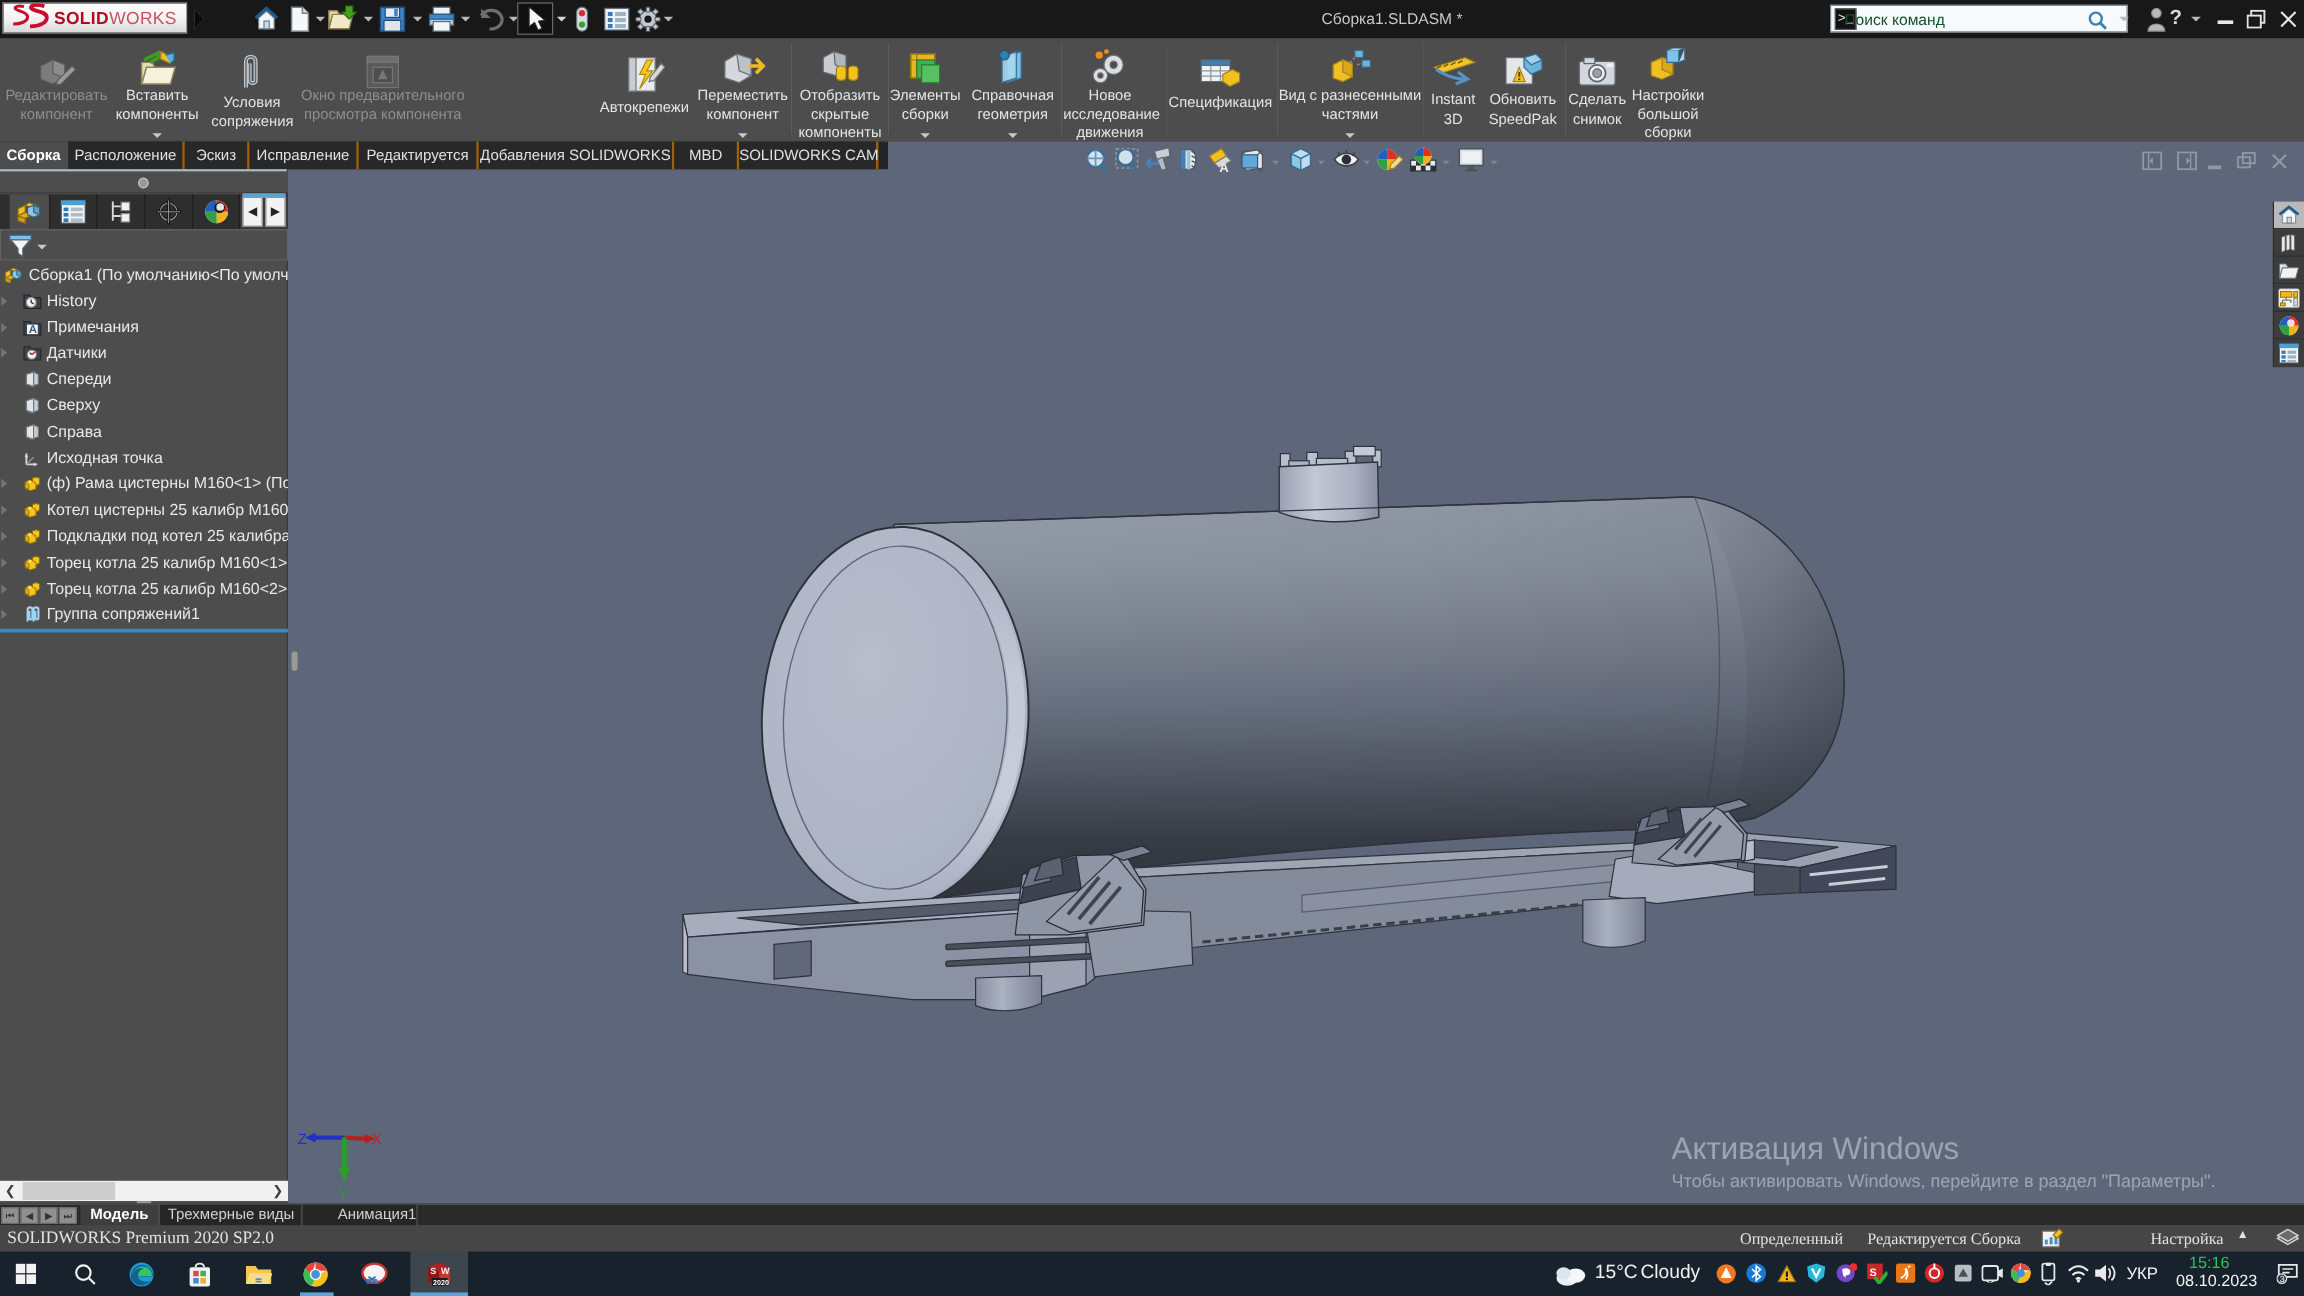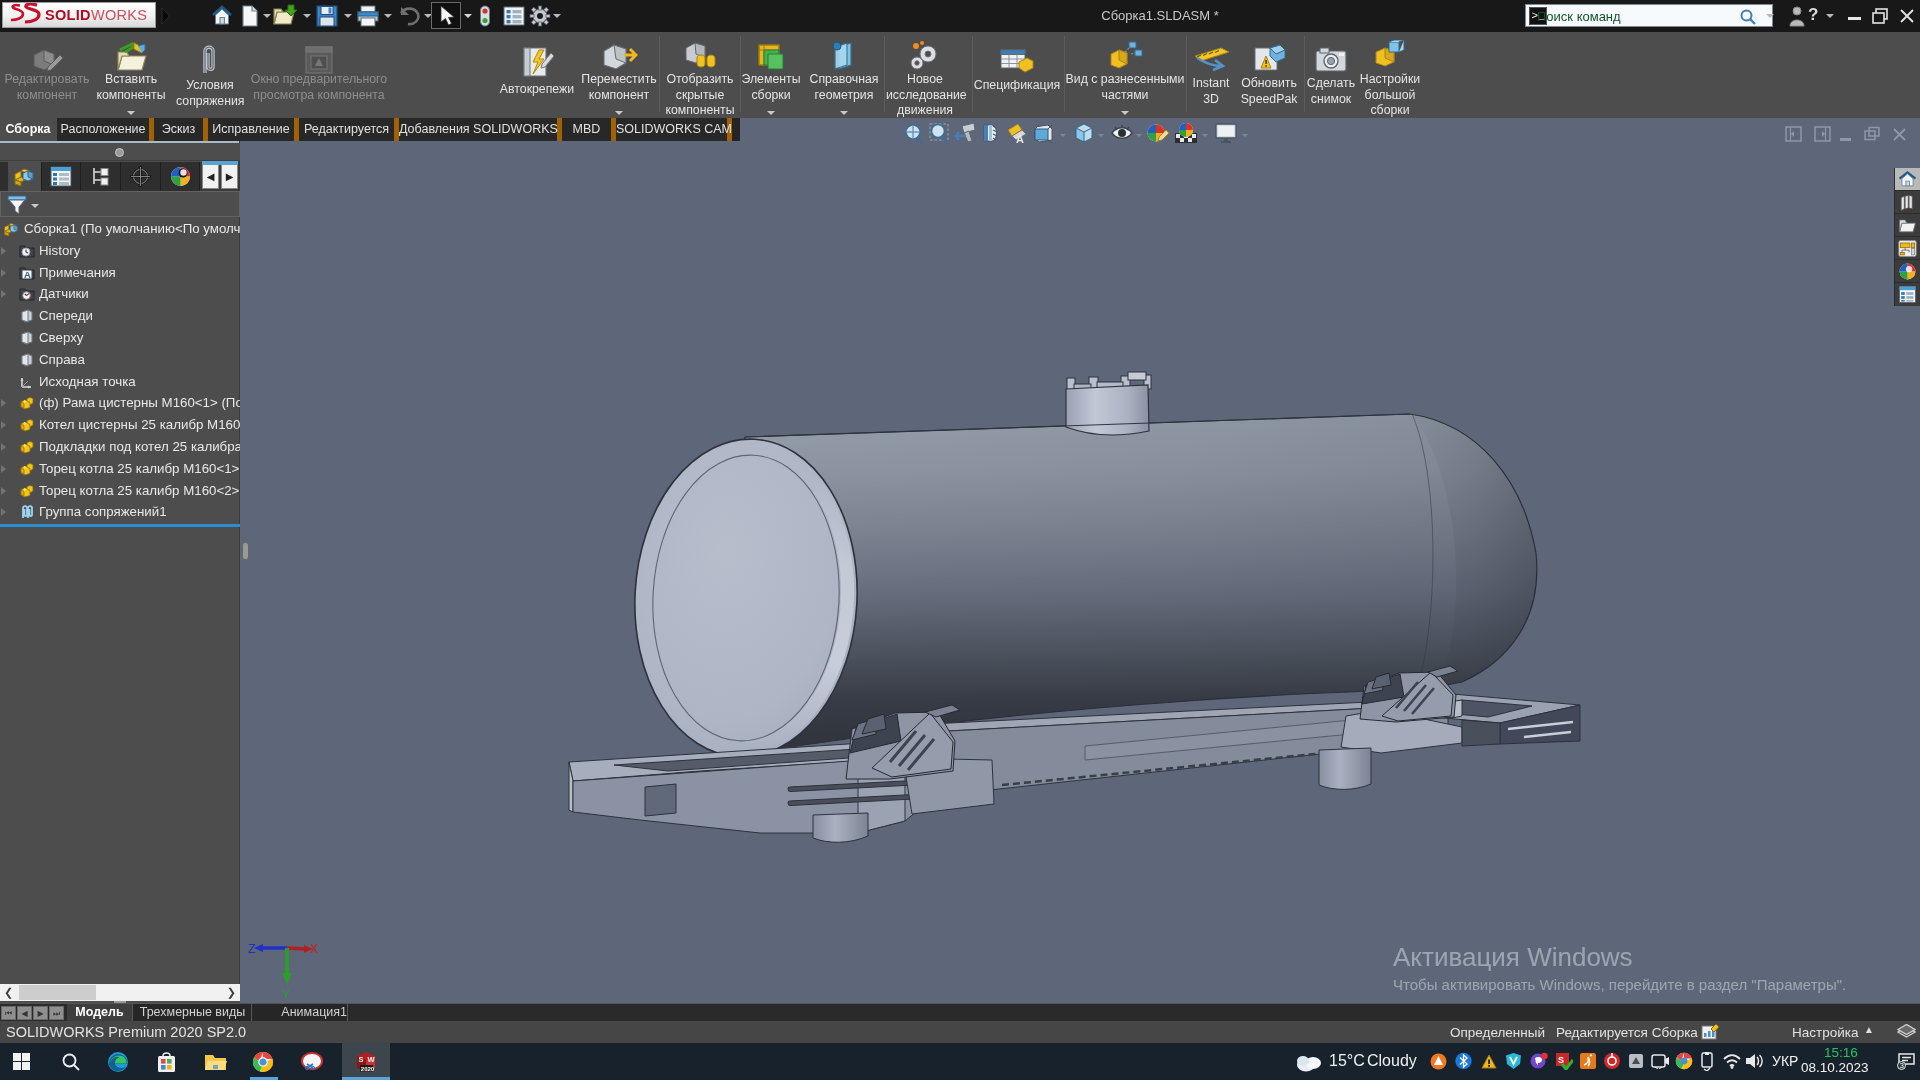--- a/index.html
+++ b/index.html
@@ -29,40 +29,40 @@
 .ritem .ric { position:absolute; left:50%; transform:translateX(-50%); }
 .ritem .cap { position:absolute; left:0; right:0; line-height:15.5px; }
 .ritem.dis { color:#8e8e8e; }
 .rsep { position:absolute; top:4px; height:76px; width:1px; background:#3c3c3c; border-right:1px solid #5c5c5c; }
 .rcaret { position:absolute; left:50%; transform:translateX(-50%); bottom:3px; width:0; height:0;
   border-left:4px solid transparent; border-right:4px solid transparent; border-top:4px solid #c9c9c9; }
 
 
 #tabrow { position:absolute; left:0; top:118px; width:740px; height:23px; background:#242424; display:flex; z-index:5;}
 .tab { height:23px; line-height:22px; font-size:12.5px; white-space:nowrap; color:#e0e0e0; text-align:center;
-  border-right:5px solid #a16207; background:#282828; padding:0 10px; }
+  border-right:2px solid #a16207; background:#282828; padding:0 10px; }
 .tab.active { background:#4d4d4d; color:#ffffff; font-weight:bold; border-right:1px solid #4e4e4e;}
 
 
 #viewport { position:absolute; left:240px; top:118px; width:1680px; height:885px; background:#5d6779; }
 #vptop { position:absolute; left:240px; top:118px; width:1680px; height:23px; background:#5d6779; }
 
 
 #panel { position:absolute; left:0; top:141px; width:240px; height:862px; background:#4d4d4d; z-index:6; border-right:1px solid #3a3a3a; }
 #panel .topline { position:absolute; left:0; top:0; width:100%; height:2px; background:#a9bac6; }
 #ptree { position:absolute; left:0; top:77px; width:240px; color:#e8e8e8; font-size:13.3px; }
 .trow { position:relative; height:21.8px; line-height:21.8px; white-space:nowrap; overflow:hidden; }
 .trow .tic { position:absolute; top:3px; width:16px; height:16px; }
 .trow .txt { position:absolute; left:39px; top:0; }
 .trow .exp { position:absolute; left:1px; top:7px; width:0; height:0;
   border-top:4px solid transparent; border-bottom:4px solid transparent; border-left:5px solid #999; opacity:0.5; }
 
 
 #btabs { position:absolute; left:0; top:1003px; width:1920px; height:18px; background:#2a2a2a; border-top:1px solid #555; z-index:7;}
-#statusbar { position:absolute; left:0; top:1021px; width:1920px; height:22px; background:#464646; color:#e2e2e2; font-size:14.5px; z-index:7;}
+#statusbar { position:absolute; left:0; top:1021px; width:1920px; height:22px; background:#464646; color:#e2e2e2; font-size:14.5px; z-index:7;font-family:Liberation Serif, serif;}
 #taskbar { position:absolute; left:0; top:1043px; width:1920px; height:37px; background:#18222c; z-index:8; }
 
 .wtext { color:rgba(226,231,238,0.48); }
 </style>
 </head>
 <body>
 <svg width="0" height="0" style="position:absolute">
   <defs>
     <g id="partico">
       <path d="M2 7 L5 5 L8 6 L8 3.5 L11 2.5 L14 3.5 L14 8 L11 10 L11 12.5 L6 14 L2 12 Z" fill="#f6c51c" stroke="#8a6d10" stroke-width="0.9"></path>
@@ -1071,21 +1071,21 @@
     <svg class="abs" style="left:1722px;top:10px" width="20" height="16" viewBox="0 0 20 16">
         <path d="M2 6 C7 1 13 1 18 6 M5 9.5 C8 6.5 12 6.5 15 9.5 M8 13 C9.5 11.5 10.5 11.5 12 13" stroke="#e8e8e8" stroke-width="1.8" fill="none"></path>
         <circle cx="10" cy="14.5" r="1.4" fill="#e8e8e8"></circle>
       </svg>
     <svg class="abs" style="left:1745px;top:9px" width="20" height="18" viewBox="0 0 20 18">
         <path d="M1 6 L5 6 L10 2 L10 16 L5 12 L1 12 Z" fill="#e8e8e8"></path>
         <path d="M12 5 C14 7 14 11 12 13 M14.5 3 C18 6 18 12 14.5 15" stroke="#e8e8e8" stroke-width="1.5" fill="none"></path>
       </svg>
     <div class="abs" style="left:1772px;top:10px;color:#f2f2f2;font-size:14px">УКР</div>
     <div class="abs" style="left:1806px;top:2px;width:70px;text-align:center;color:#22c55e;font-size:13.5px">15:16</div>
-    <div class="abs" style="left:1801px;top:17px;width:80px;text-align:left;color:#f2f2f2;font-size:13.5px">08.10.2023</div>
+    <div class="abs" style="left:1801px;top:17px;width:80px;text-align:right;color:#f2f2f2;font-size:13.5px">08.10.2023</div>
     <svg class="abs" style="left:1897px;top:9px" width="19" height="18" viewBox="0 0 19 18">
       <path d="M2 2 L17 2 L17 12 L9 12 L5 16 L5 12 L2 12 Z" fill="none" stroke="#e8e8e8" stroke-width="1.5"></path>
       <path d="M5 5.5 L14 5.5 M5 8.5 L11 8.5" stroke="#e8e8e8" stroke-width="1.3"></path>
       <circle cx="4.5" cy="13.5" r="4" fill="#2a3844" stroke="#e8e8e8" stroke-width="1"></circle>
       <text x="2.8" y="16.3" font-size="7.5" fill="#fff">3</text>
     </svg>
   </div>
 </div>
 
 </body></html>

